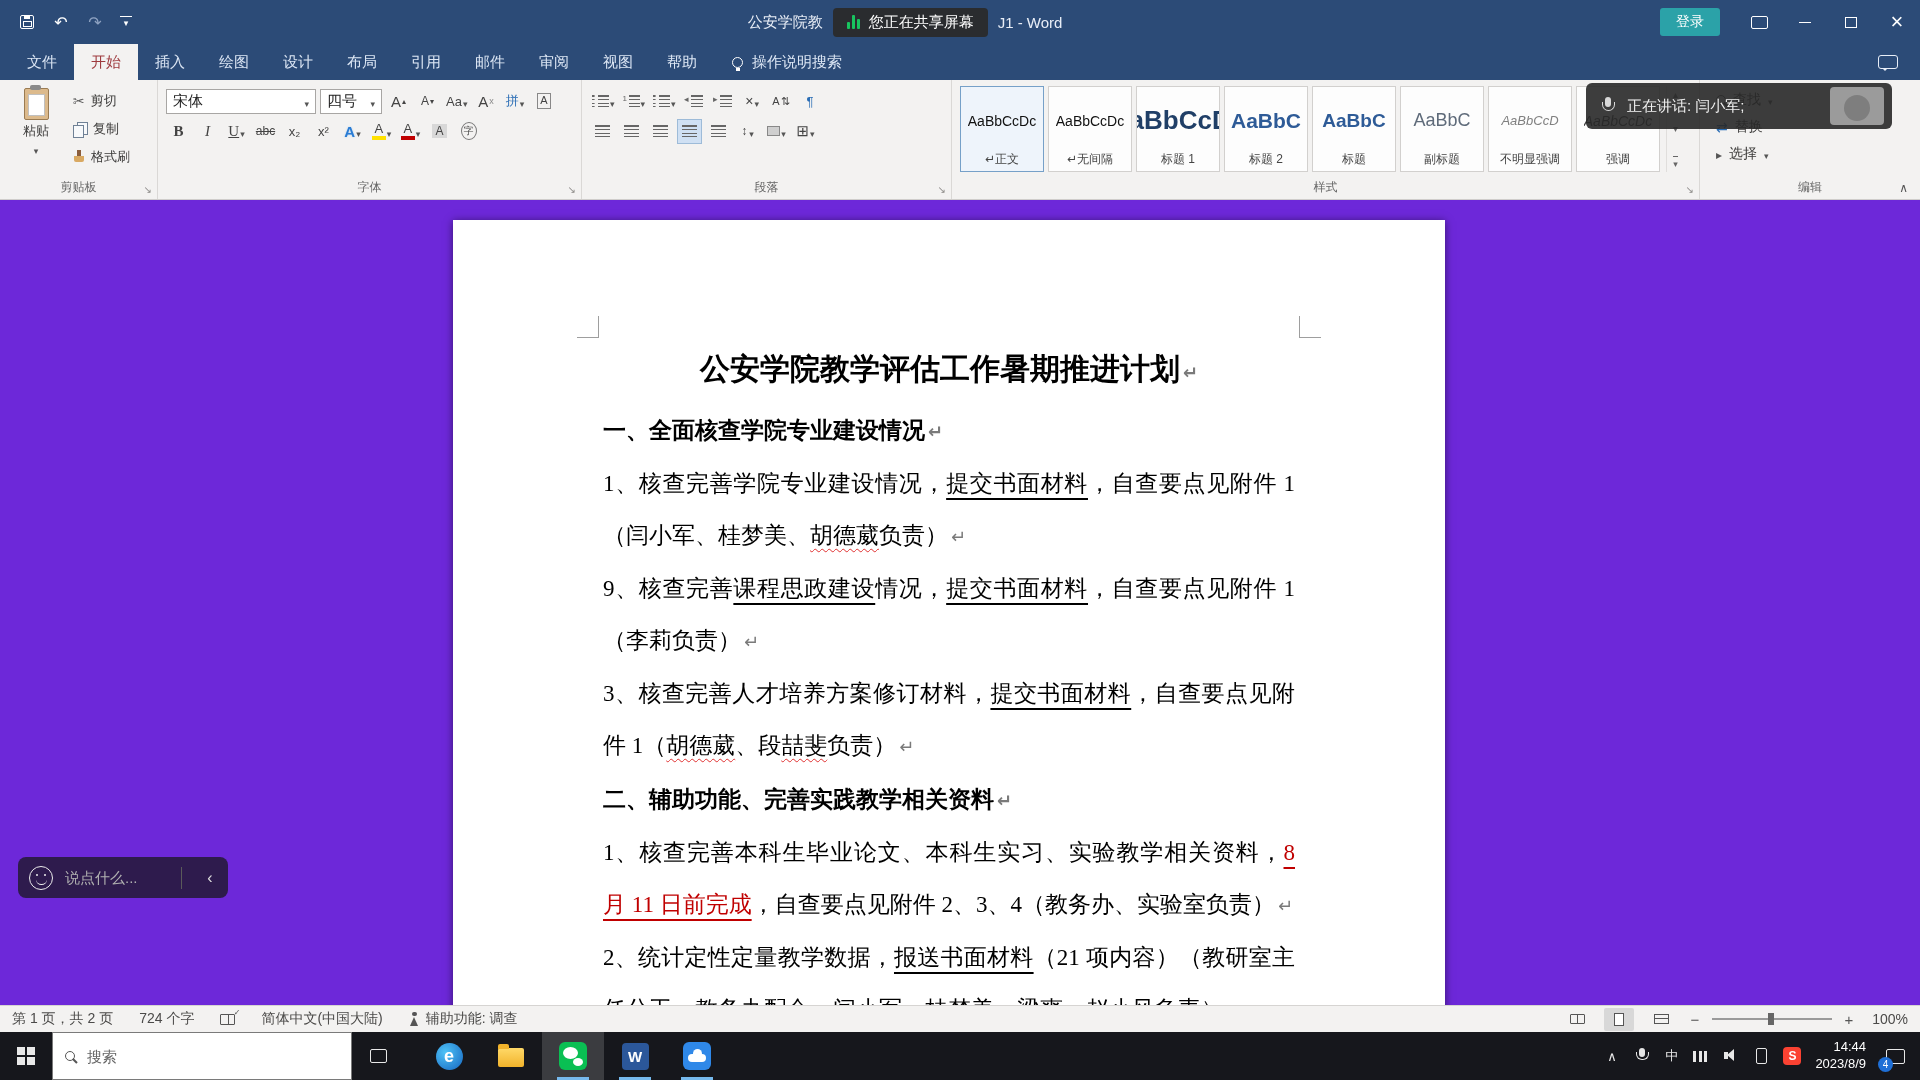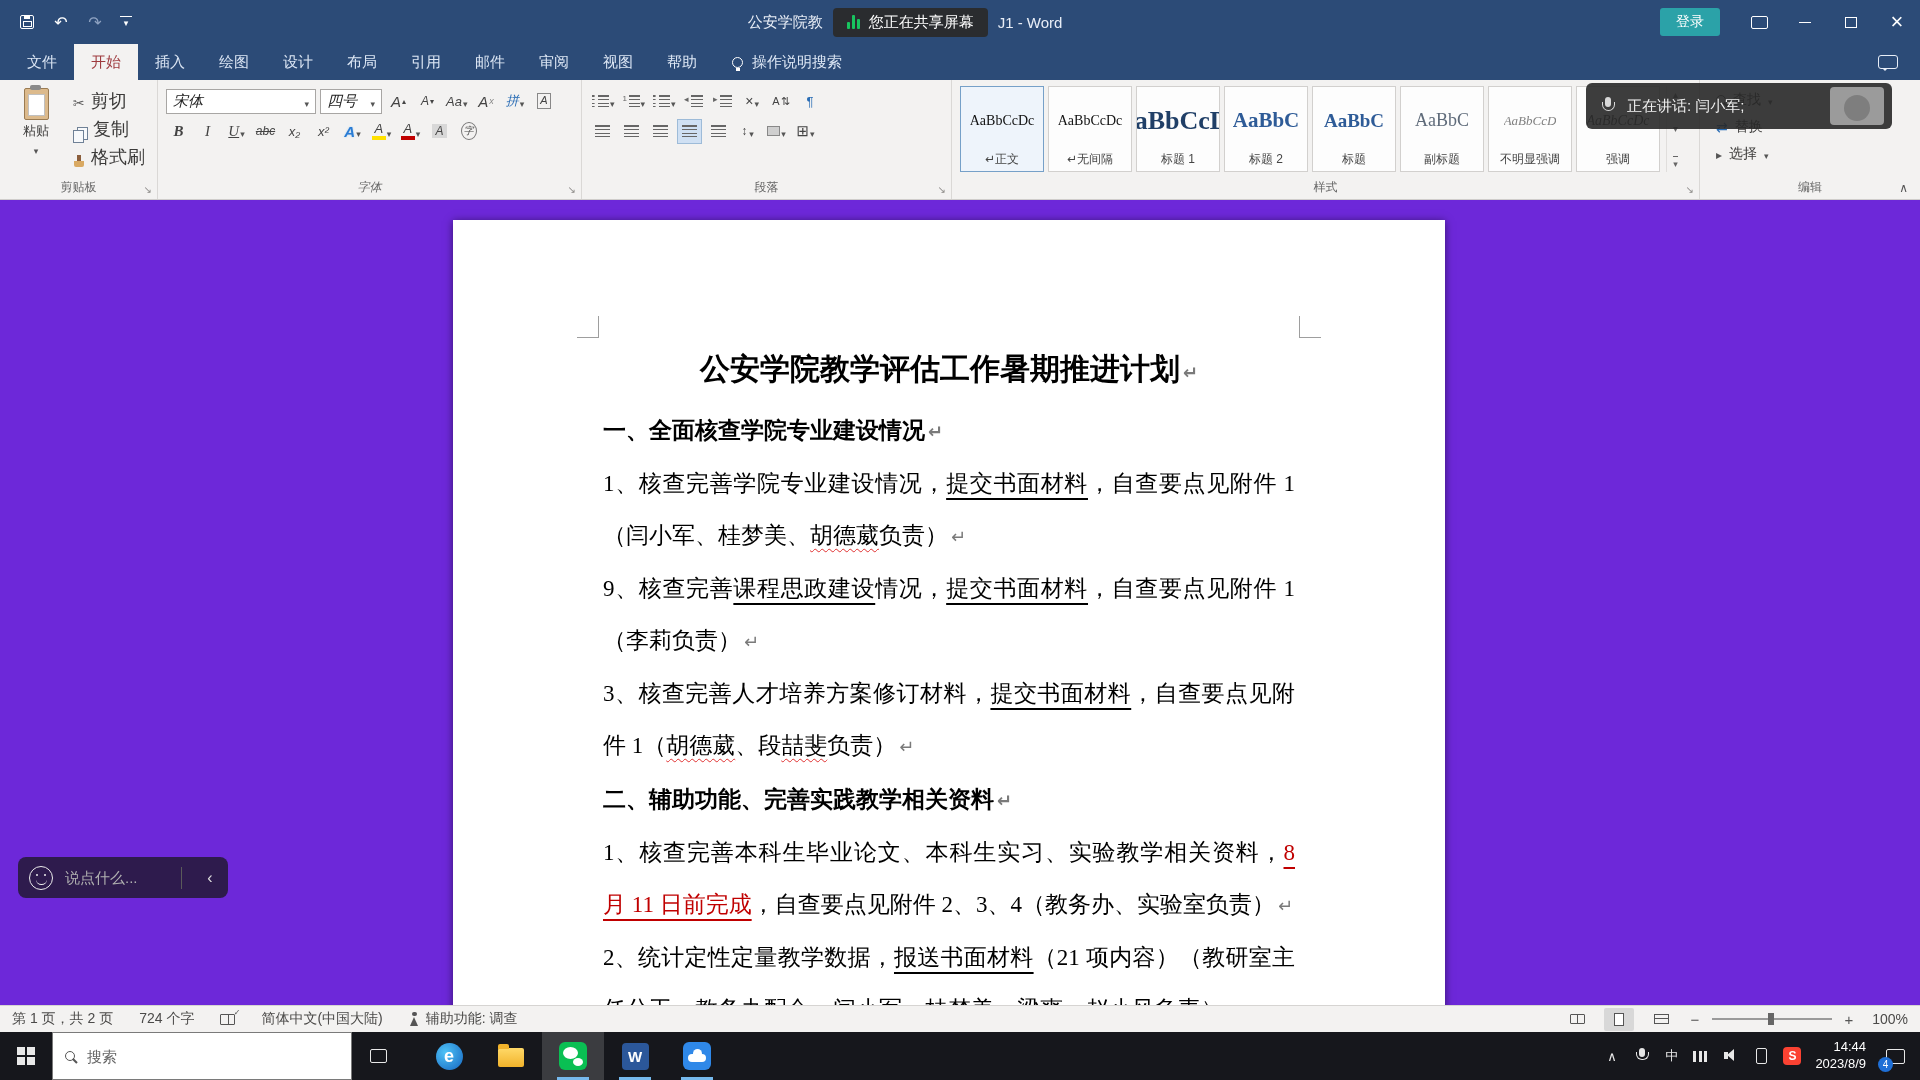--- a/index.html
+++ b/index.html
@@ -53,30 +53,30 @@
   .collapse-ribbon{position:absolute;right:12px;bottom:4px;font-size:12px;color:#555;}
   .collapse-ribbon::before{content:"∧";}
 
   .g-clip{width:158px;}
   .clip-inner{display:flex;gap:6px;}
   .paste-btn{display:flex;flex-direction:column;align-items:center;width:56px;font-size:13px;gap:2px;padding-top:2px;}
   .clipb{position:relative;width:25px;height:32px;background:#dcba8c;border:1.5px solid #9a7b52;border-radius:2px;display:block;}
   .clipb::before{content:"";position:absolute;left:5px;top:-4px;width:11px;height:5px;background:#8a8a8a;border-radius:2px;}
   .clipb::after{content:"";position:absolute;left:3px;top:5px;right:3px;bottom:3px;background:#fff;border:1px solid #c0c0c0;}
   .clip-col{display:flex;flex-direction:column;justify-content:flex-start;gap:3px;padding-top:2px;}
-  .small-btn{display:flex;align-items:flex-end;gap:6px;font-size:18px;height:25px;padding:0 3px;color:#3b3a39;white-space:nowrap;}
+  .small-btn{display:flex;align-items:center;gap:6px;font-size:13px;height:25px;padding:0 3px;color:#3b3a39;white-space:nowrap;}
   .ic-cut::before{content:"✂";color:#5b5b5b;font-size:14px;}
   .cpy{position:relative;width:14px;height:14px;display:block;}
   .cpy::before,.cpy::after{content:"";position:absolute;width:9px;height:11px;border:1.2px solid #6f8196;background:#f7f9fb;}
   .cpy::before{left:4px;top:0;}.cpy::after{left:0;top:3px;}
   .ptr{position:relative;width:12px;height:14px;display:block;}
   .ptr::before{content:"";position:absolute;left:4px;top:0;width:4px;height:6px;background:#8b5e3c;}
   .ptr::after{content:"";position:absolute;left:1px;top:6px;width:10px;height:6px;background:#d9a962;border-radius:0 0 2px 2px;}
 
-  .g-font{width:424px;font-style:italic;}
+  .g-font{width:424px;}
   .frow{display:flex;align-items:center;gap:4px;height:30px;}
   .combo{display:flex;align-items:center;justify-content:space-between;background:#fff;border:1px solid #a8a6a4;height:25px;padding:0 6px;font-size:15px;color:#222;}
   .combo-name{width:150px;}
   .combo-size{width:62px;text-align:center;}
   .sbtn{min-width:25px;height:25px;display:inline-flex;align-items:center;justify-content:center;font-size:15px;color:#444;padding:0 2px;gap:1px;}
   .sbtn.active{background:#cfe0f3;border:1px solid #9dbbd8;}
   .ic-grow::before{content:"A";}  .ic-grow::after{content:"▴";font-size:8px;vertical-align:super;}
   .ic-shrink::before{content:"A";font-size:12px;} .ic-shrink::after{content:"▾";font-size:8px;vertical-align:super;}
   .ic-case::before{content:"Aa";font-size:13px;}
   .ic-clear::before{content:"A";} .ic-clear::after{content:"x";font-size:9px;color:#888;vertical-align:super;}
@@ -114,21 +114,21 @@
   .ic-mark::before{content:"¶";font-size:13px;color:#2a6db5;}
   .ic-lsp::before{content:"↕";font-size:12px;margin-right:1px;}
   .ic-bkt{display:inline-block;width:13px;height:10px;background:#cfcfcf;border:1px solid #888;}
   .ic-bord::before{content:"⊞";font-size:15px;}
 
   .g-styles{width:748px;}
   .styles-inner{display:flex;align-items:flex-start;gap:6px;}
   .sgallery{display:flex;gap:4px;}
   .sg-item{width:84px;height:86px;border:1px solid #d2d0ce;background:#fdfdfd;display:flex;flex-direction:column;align-items:center;justify-content:flex-end;overflow:hidden;padding:3px 2px;cursor:default;}
   .sg-item.selected{border:1px solid #76a0c8;background:#eef4fb;}
-  .sg-prev{flex:1;display:flex;align-items:center;white-space:nowrap;overflow:hidden;font-family:Liberation Serif, serif;color:#111;text-align:right;}
+  .sg-prev{flex:1;display:flex;align-items:center;white-space:nowrap;overflow:hidden;font-family:Liberation Sans, sans-serif;color:#111;text-align:right;}
   .sg-label{font-size:12px;color:#444;white-space:nowrap;}
   .sg-body{font-size:14px;}
   .sg-h1{font-size:26px;font-weight:bold;color:#203f67;}
   .sg-h2{font-size:21px;font-weight:bold;color:#2e5b97;}
   .sg-h3{font-size:19px;font-weight:bold;color:#2e5b97;}
   .sg-sub{font-size:18px;color:#5f6b7a;}
   .sg-subtle{font-size:13px;font-style:italic;color:#808080;}
   .sg-emph{font-size:14px;font-style:italic;color:#3f3f3f;}
   .sg-scroll{display:flex;flex-direction:column;justify-content:space-between;align-items:center;width:18px;height:86px;border-left:1px solid #e0dedc;color:#666;font-size:10px;padding:3px 0;}
   .sg-more{border-top:1.2px solid #666;padding-top:1px;}

